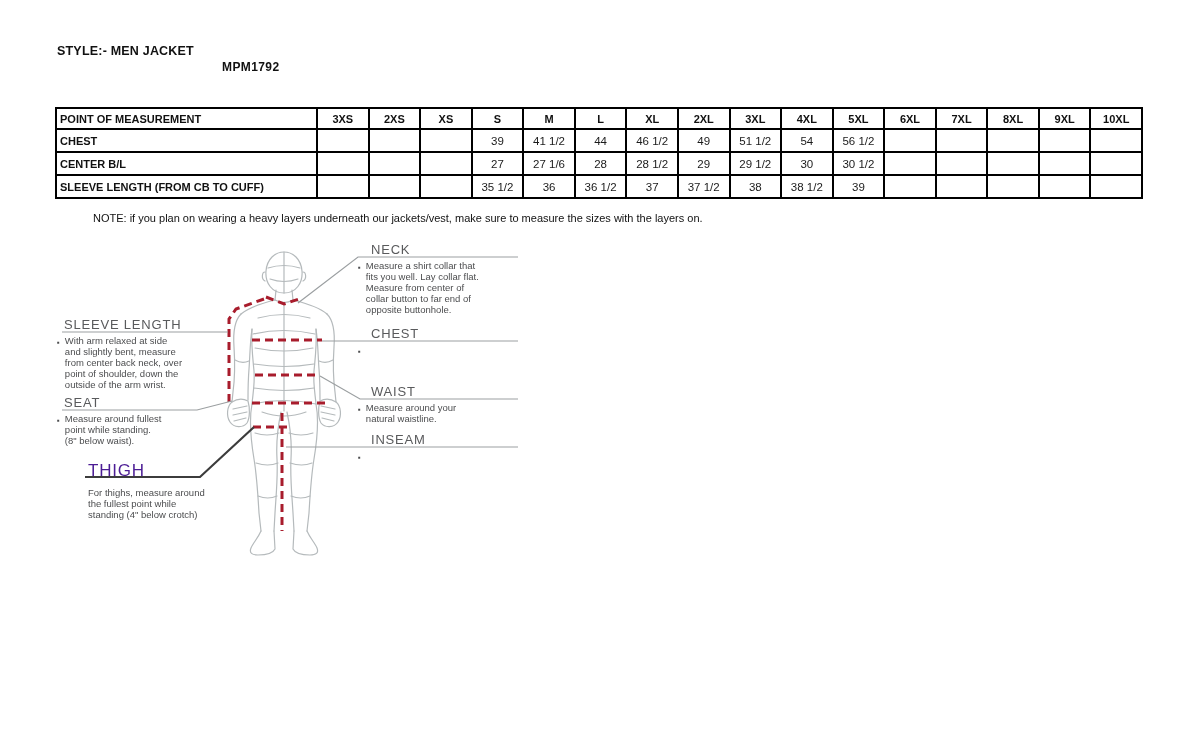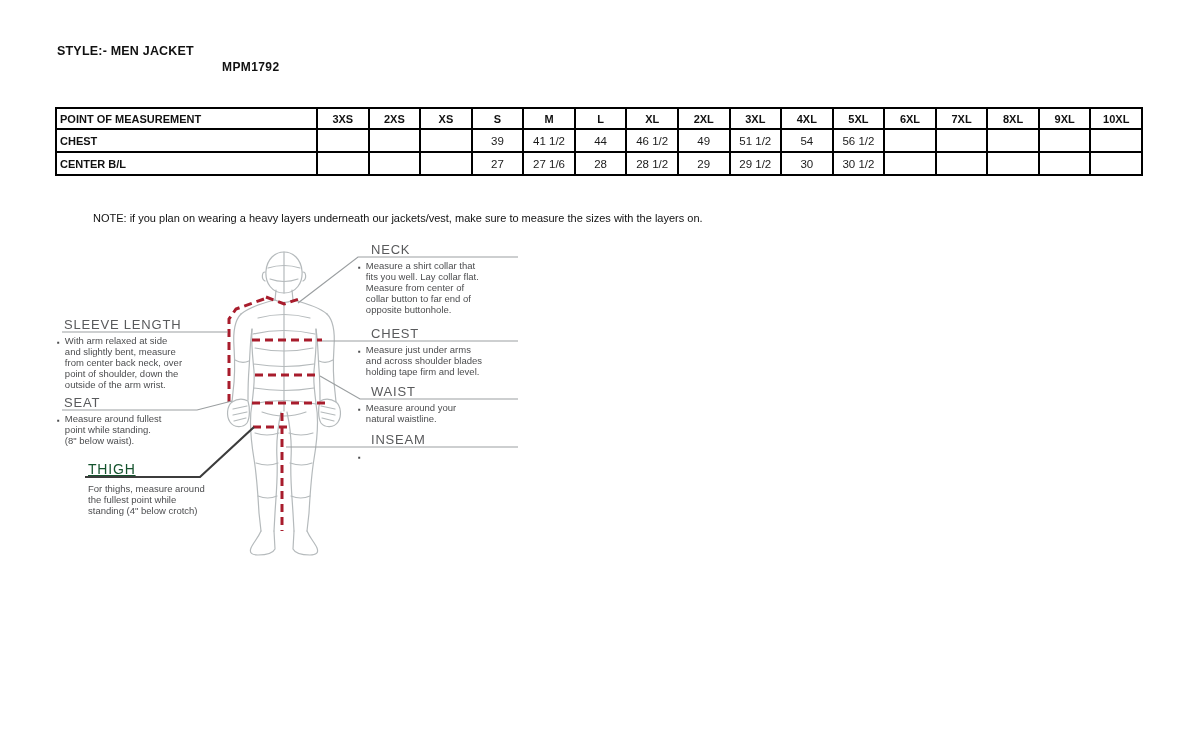--- a/index.html
+++ b/index.html
@@ -51,21 +51,21 @@
   .gitem{display:flex;gap:5px;margin-top:4px;}
   .bullet{font-size:8px;line-height:11px;color:var(--bodytext);flex:0 0 auto;margin-top:1px;}
   .gtext{font-size:9.5px;line-height:10.9px;color:var(--bodytext);white-space:pre-line;}
   #blk-neck{left:358px;top:242px;}
   #blk-chest{left:358px;top:326px;}
   #blk-waist{left:358px;top:384px;}
   #blk-inseam{left:358px;top:432px;}
   #blk-sleeve{left:57px;top:317px;width:180px;}
   #blk-seat{left:57px;top:395px;width:180px;}
   #blk-thigh{left:88px;top:461px;width:190px;}
-  #blk-thigh .gtitle{color:#14532d;font-size:14px;text-decoration:underline;}
+  #blk-thigh .gtitle{color:#4c1d95;font-size:17px;}
   #blk-thigh .gitem{margin-top:7px;}
 </style>
 </head>
 <body>
 
 <div class="doc-title">STYLE:- MEN JACKET</div>
 <div class="doc-code">MPM1792</div>
 
 <table class="size-table">
   <thead>
@@ -117,20 +117,39 @@
         <td></td>
         <td></td>
         <td>27</td>
         <td>27 1/6</td>
         <td>28</td>
         <td>28 1/2</td>
         <td>29</td>
         <td>29 1/2</td>
         <td>30</td>
         <td>30 1/2</td>
+        <td></td>
+        <td></td>
+        <td></td>
+        <td></td>
+        <td></td>
+      </tr>
+      <tr>
+        <th class="row-label">SLEEVE LENGTH (FROM CB TO CUFF)</th>
+        <td></td>
+        <td></td>
+        <td></td>
+        <td>35 1/2</td>
+        <td>36</td>
+        <td>36 1/2</td>
+        <td>37</td>
+        <td>37 1/2</td>
+        <td>38</td>
+        <td>38 1/2</td>
+        <td>39</td>
         <td></td>
         <td></td>
         <td></td>
         <td></td>
         <td></td>
       </tr>
     </tbody>
 </table>
 
 <div class="note-line">NOTE: if you plan on wearing a heavy layers underneath our jackets/vest, make sure to measure the sizes with the layers on.</div>
@@ -218,23 +237,20 @@
 Measure from center of
 collar button to far end of
 opposite buttonhole.</span>
   </div>
 </div>
 
 <div class="gblock" id="blk-chest">
   <div class="gtitle indent">CHEST</div>
   <div class="gitem">
     <span class="bullet">▪</span>
-    <span class="gtext">Measure just under arms
-and across shoulder blades
-holding tape firm and level.</span>
   </div>
 </div>
 
 <div class="gblock" id="blk-waist">
   <div class="gtitle indent">WAIST</div>
   <div class="gitem">
     <span class="bullet">▪</span>
     <span class="gtext">Measure around your
 natural waistline.</span>
   </div>

